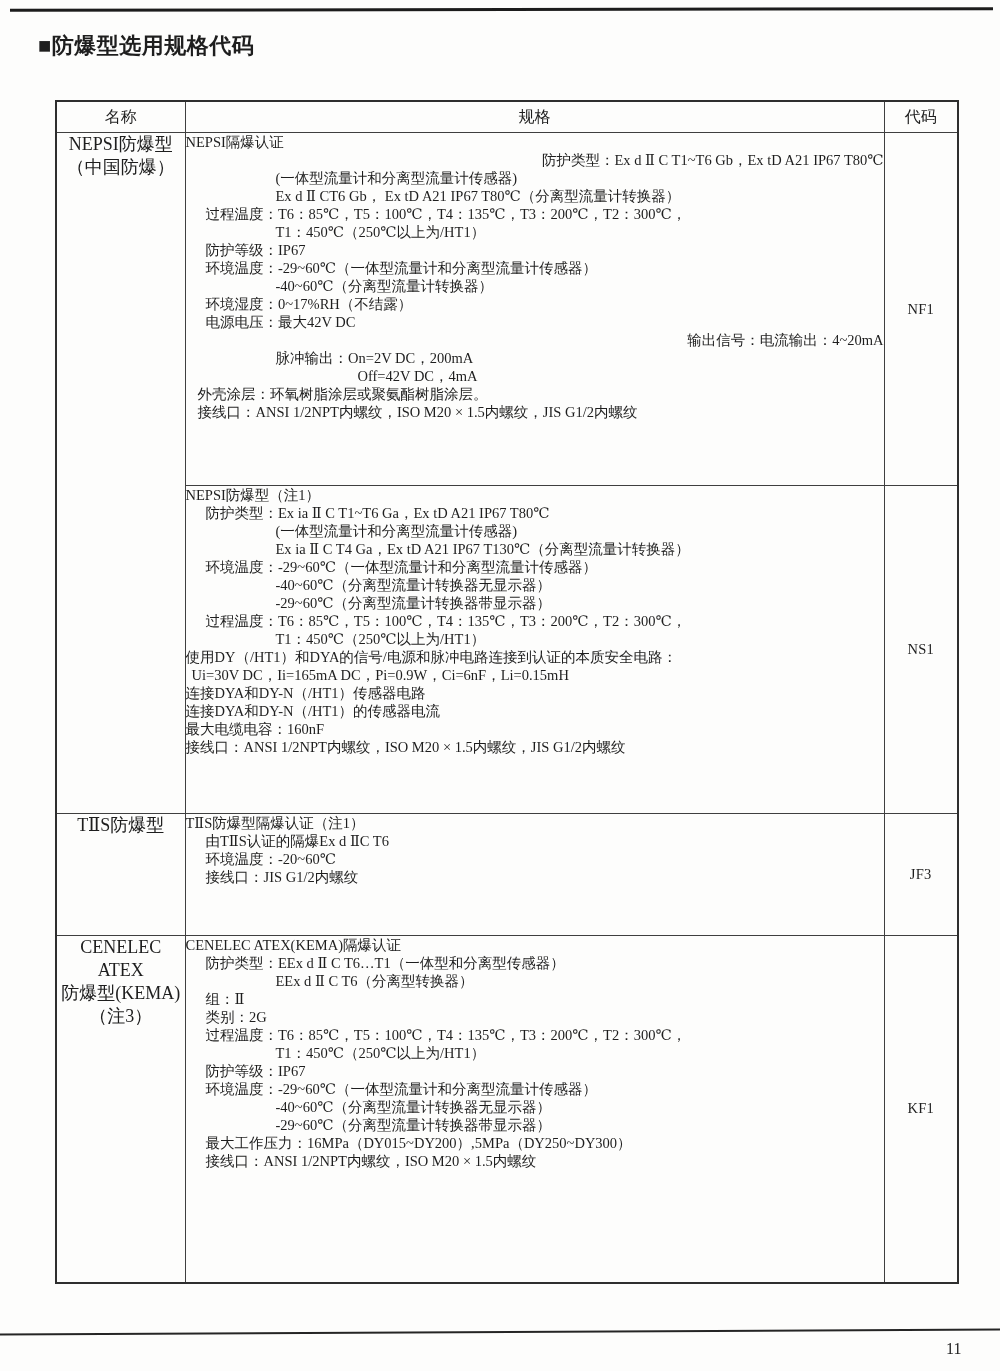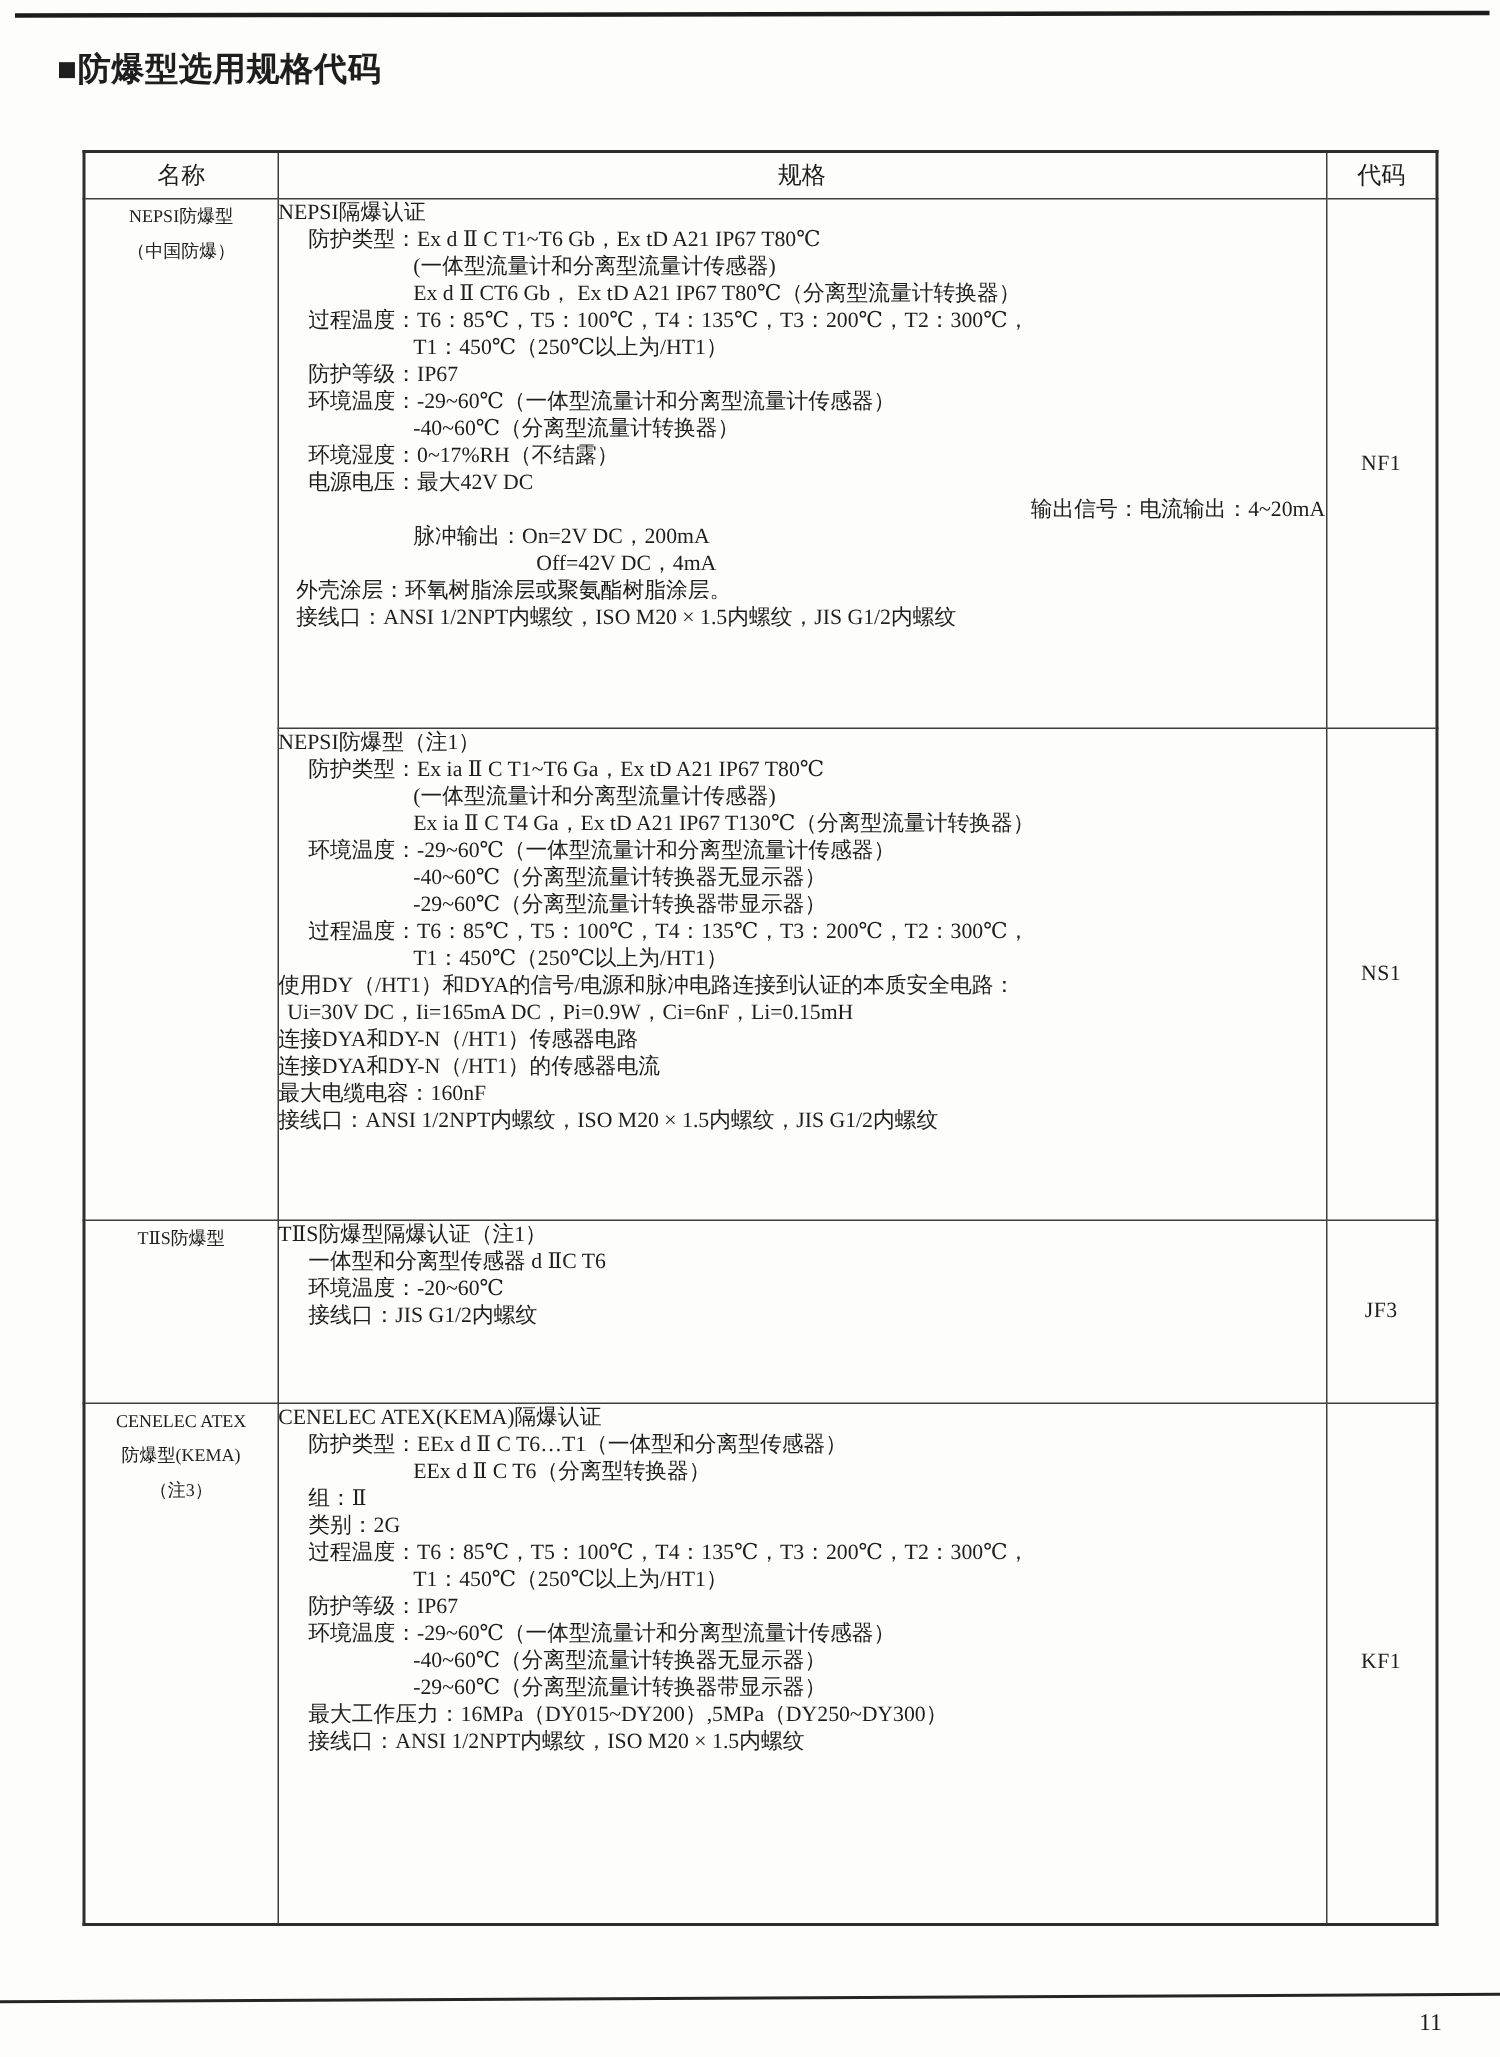--- a/index.html
+++ b/index.html
@@ -10,21 +10,21 @@
   }
   .top-rule{position:absolute;left:10px;top:8px;width:983px;height:3px;background:#1c1c1c;transform:rotate(-0.1deg)}
   .title{position:absolute;left:38px;top:31px;font-size:22px;font-weight:bold;letter-spacing:.5px}
   .doc-table{
     position:absolute;left:55px;top:100px;width:902px;
     border-collapse:collapse;table-layout:fixed;
     border:2px solid #2e2e2e;
   }
   .doc-table th,.doc-table td{border:1px solid #3f3f3f;padding:0}
   .doc-table th{font-weight:normal;font-size:16px;height:30px;text-align:center}
-  .name-cell{vertical-align:top;text-align:center;padding-top:13px;font-size:12px}
+  .name-cell{vertical-align:top;text-align:center;padding-top:13px;font-size:18px}
   .name-line{line-height:23px}
   .spec-cell{vertical-align:top;padding:10px 2px 0 16px;font-size:14.5px}
   .spec-line{line-height:18px;white-space:nowrap}
   .code-cell{text-align:center;vertical-align:middle;font-size:14.5px;letter-spacing:.3px}
   .footer-rule{position:absolute;left:0;top:1331px;width:1000px;height:2px;background:#252525;transform:rotate(-0.28deg)}
   .page-number{position:absolute;left:946px;top:1340px;font-size:16px}
 </style>
 </head>
 <body>
 
@@ -46,21 +46,21 @@
     </tr>
   </thead>
   <tbody>
       <tr style="height: 353px;">
         <td class="name-cell" rowspan="2">
           <div class="name-line">NEPSI防爆型</div>
           <div class="name-line">（中国防爆）</div>
         </td>
         <td class="spec-cell">
           <div class="spec-line" style="padding-left: 0px;">NEPSI隔爆认证</div>
-          <div class="spec-line" style="padding-left: 20px;">防护类型：Ex d Ⅱ C T1~T6 Gb，Ex tD A21 IP67 T80℃</div>
+          <div class="spec-line" style="padding-left: 20px; text-align: right;">防护类型：Ex d Ⅱ C T1~T6 Gb，Ex tD A21 IP67 T80℃</div>
           <div class="spec-line" style="padding-left: 90px;">(一体型流量计和分离型流量计传感器)</div>
           <div class="spec-line" style="padding-left: 90px;">Ex d Ⅱ CT6 Gb， Ex tD A21 IP67 T80℃（分离型流量计转换器）</div>
           <div class="spec-line" style="padding-left: 20px;">过程温度：T6：85℃，T5：100℃，T4：135℃，T3：200℃，T2：300℃，</div>
           <div class="spec-line" style="padding-left: 90px;">T1：450℃（250℃以上为/HT1）</div>
           <div class="spec-line" style="padding-left: 20px;">防护等级：IP67</div>
           <div class="spec-line" style="padding-left: 20px;">环境温度：-29~60℃（一体型流量计和分离型流量计传感器）</div>
           <div class="spec-line" style="padding-left: 90px;">-40~60℃（分离型流量计转换器）</div>
           <div class="spec-line" style="padding-left: 20px;">环境湿度：0~17%RH（不结露）</div>
           <div class="spec-line" style="padding-left: 20px;">电源电压：最大42V DC</div>
           <div class="spec-line" style="padding-left: 20px; text-align: right;">输出信号：电流输出：4~20mA</div>
@@ -90,21 +90,21 @@
           <div class="spec-line" style="padding-left: 0px;">接线口：ANSI 1/2NPT内螺纹，ISO M20 × 1.5内螺纹，JIS G1/2内螺纹</div>
         </td>
         <td class="code-cell">NS1</td>
       </tr>
       <tr style="height: 122px;">
         <td class="name-cell">
           <div class="name-line">TⅡS防爆型</div>
         </td>
         <td class="spec-cell">
           <div class="spec-line" style="padding-left: 0px;">TⅡS防爆型隔爆认证（注1）</div>
-          <div class="spec-line" style="padding-left: 20px;">一体型和分离型传感器 d ⅡC T6</div>
+          <div class="spec-line" style="padding-left: 20px;">由TⅡS认证的隔爆Ex d ⅡC T6</div>
           <div class="spec-line" style="padding-left: 20px;">环境温度：-20~60℃</div>
           <div class="spec-line" style="padding-left: 20px;">接线口：JIS G1/2内螺纹</div>
         </td>
         <td class="code-cell">JF3</td>
       </tr>
       <tr style="height: 347px; margin-top: 29px;">
         <td class="name-cell">
           <div class="name-line">CENELEC ATEX</div>
           <div class="name-line">防爆型(KEMA)</div>
           <div class="name-line">（注3）</div>

